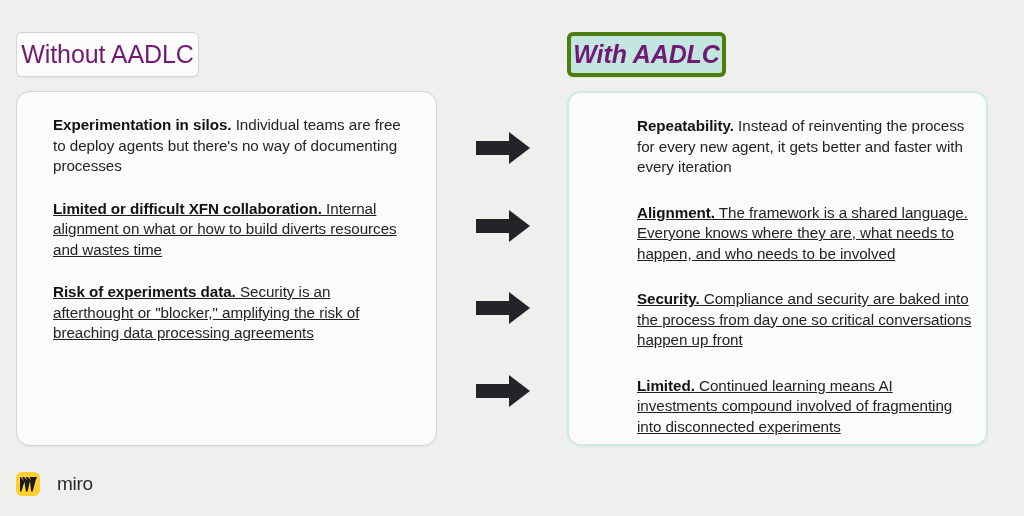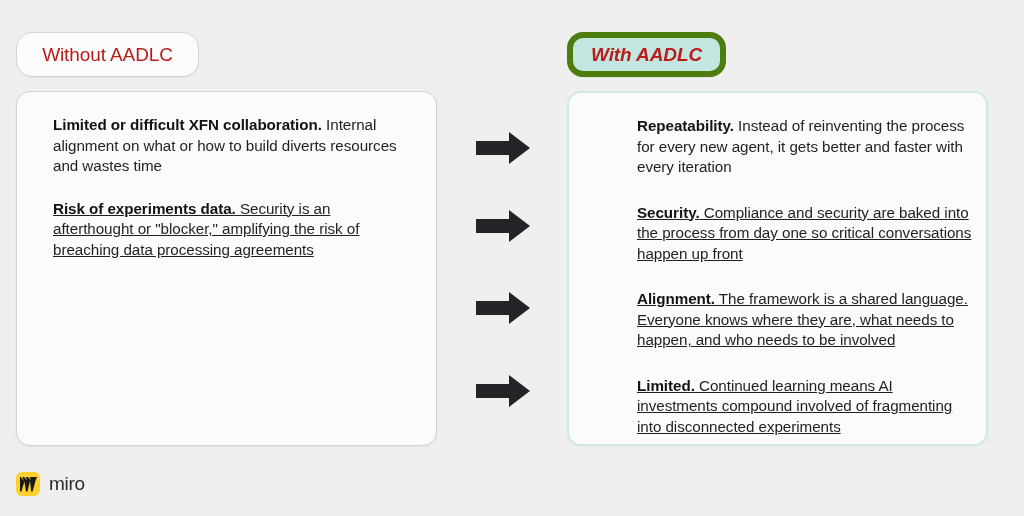--- a/index.html
+++ b/index.html
@@ -19,42 +19,42 @@
     inset: 0;
   }
 
   
   .badge {
     position: absolute;
     box-sizing: border-box;
     display: flex;
     align-items: center;
     justify-content: center;
-    border-radius: 16px;
-    font-size: 19px;
+    border-radius: 6px;
+    font-size: 25px;
     letter-spacing: -0.1px;
-    color: #b91c1c;
+    color: #701a75;
     white-space: nowrap;
   }
   .badge-left {
     left: 16px;
     top: 32px;
     width: 183px;
     height: 45px;
     background: #fcfcfc;
     border: 1px solid #d4d4d4;
     box-shadow: 0 1px 1px rgba(0,0,0,0.05);
   }
   .badge-right {
     left: 567px;
     top: 32px;
     width: 159px;
     height: 45px;
     background: #c4e6e0;
-    border: 6px solid #4d7c0f;
+    border: 4px solid #4d7c0f;
     font-weight: bold;
     font-style: italic;
     box-shadow: 0 1px 1px rgba(0,0,0,0.05);
     text-align: right;
   }
 
   
   .card {
     position: absolute;
     box-sizing: border-box;
@@ -120,21 +120,21 @@
     height: 100%;
   }
 
   
   .logo {
     position: absolute;
     left: 16px;
     top: 472px;
     display: flex;
     align-items: center;
-    gap: 9px;
+    gap: 17px;
   }
   .logo-mark {
     width: 24px;
     height: 24px;
     border-radius: 6px;
     background: #ffd02f;
     display: flex;
     align-items: center;
     justify-content: center;
   }
@@ -154,38 +154,41 @@
     <span>Without AADLC</span>
   </div>
 
   <div class="badge badge-right">
     <span>With AADLC</span>
   </div>
 
   <div class="card card-left">
     <div class="list">
       <div class="item">
+        <span class="lead">Experimentation in silos.</span><span> Individual teams are free to deploy agents but there's no way of documenting processes</span>
+      </div>
+      <div class="item">
         <span class="lead">Limited or difficult XFN collaboration.</span><span> Internal alignment on what or how to build diverts resources and wastes time</span>
       </div>
       <div class="item">
         <span class="lead">Risk of experiments data.</span><span> Security is an afterthought or "blocker," amplifying the risk of breaching data processing agreements</span>
       </div>
     </div>
   </div>
 
   <div class="card card-right">
     <div class="list">
       <div class="item">
         <span class="lead">Repeatability.</span><span> Instead of reinventing the process for every new agent, it gets better and faster with every iteration</span>
       </div>
       <div class="item">
+        <span class="lead">Alignment.</span><span> The framework is a shared language. Everyone knows where they are, what needs to happen, and who needs to be involved</span>
+      </div>
+      <div class="item">
         <span class="lead">Security.</span><span> Compliance and security are baked into the process from day one so critical conversations happen up front</span>
-      </div>
-      <div class="item">
-        <span class="lead">Alignment.</span><span> The framework is a shared language. Everyone knows where they are, what needs to happen, and who needs to be involved</span>
       </div>
       <div class="item">
         <span class="lead">Limited.</span><span> Continued learning means AI investments compound involved of fragmenting into disconnected experiments</span>
       </div>
     </div>
   </div>
 
   <div class="arrow" style="left:476px; top:132px;">
     <svg viewBox="0 0 54 32" aria-hidden="true">
         <path d="M0 9 H33 V0 L54 16 L33 32 V23 H0 Z" fill="#232328"></path>

